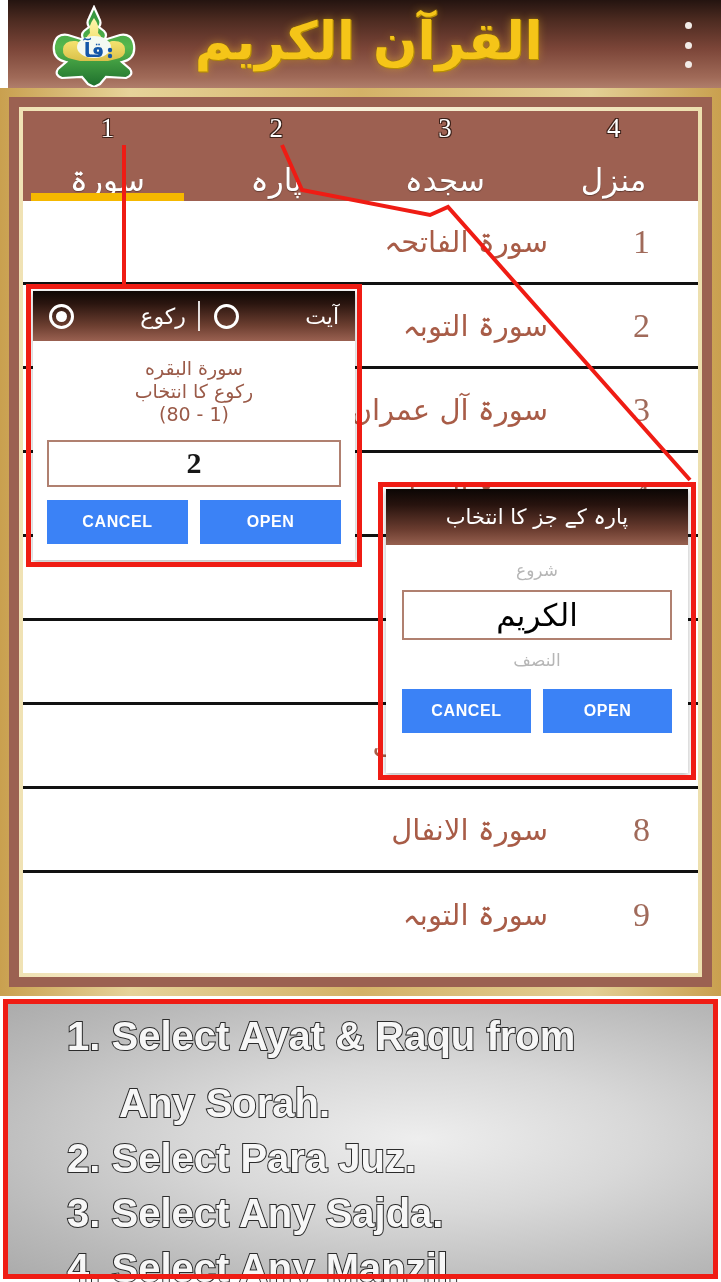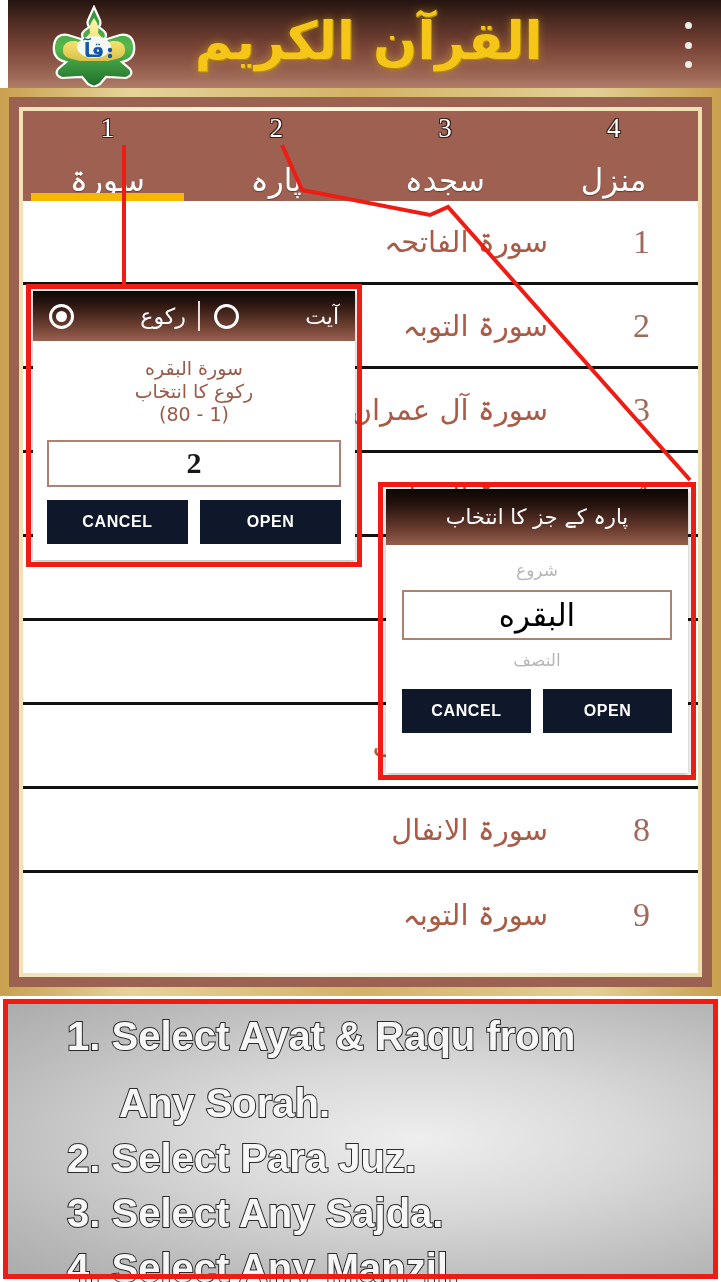--- a/index.html
+++ b/index.html
@@ -156,21 +156,21 @@
     border: 2px solid #b08070; background: #ffffff;
     display: flex; align-items: center; justify-content: center;
     font-family: "Liberation Serif", serif;
     font-size: 30px; color: #171717; font-weight: bold;
   }
   .d1-actions {
     margin-top: 13px; display: flex; gap: 12px;
   }
   .btn {
     flex: 1; height: 44px;
-    background: #0f172a; color: #ffffff;
+    background: #3b82f6; color: #ffffff;
     display: flex; align-items: center; justify-content: center;
     font-family: "Liberation Sans", sans-serif;
     font-size: 16px; font-weight: bold; letter-spacing: .6px;
     border: none; cursor: pointer;
   }
 
   
   .dialog2 {
     position: absolute; left: 386px; top: 489px;
     width: 302px; height: 284px;
@@ -373,21 +373,21 @@
       </div>
     </div>
   </div>
 
   <div class="dialog2">
     <div class="d2-header">
       <span class="d2-title">پارہ کے جز کا انتخاب</span>
     </div>
     <div class="d2-body">
       <div class="d2-ghost">شروع</div>
-      <div class="d2-selected">البقره</div>
+      <div class="d2-selected">الكريم</div>
       <div class="d2-ghost">النصف</div>
       <div class="d2-actions">
         <button class="btn">CANCEL</button>
         <button class="btn">OPEN</button>
       </div>
     </div>
   </div>
 
   <svg class="annot-svg" viewBox="0 0 721 1282">
     <polyline points="124,145 124,285" fill="none" stroke="#ef1c14" stroke-width="4"></polyline>

